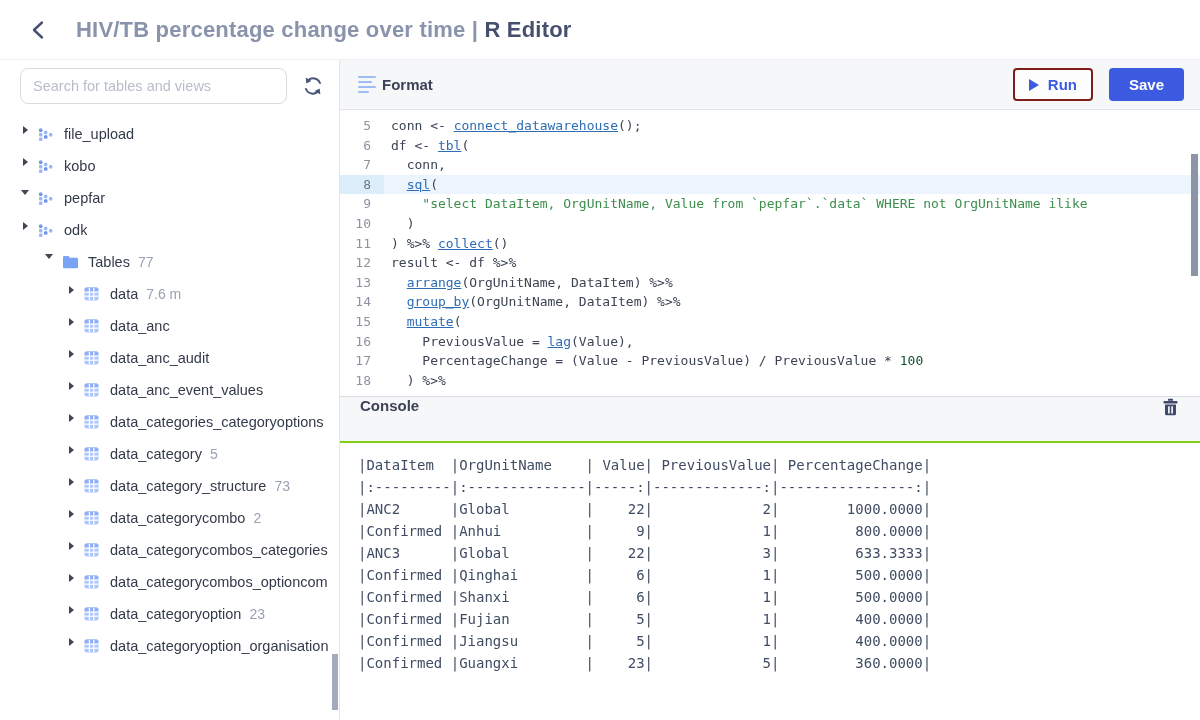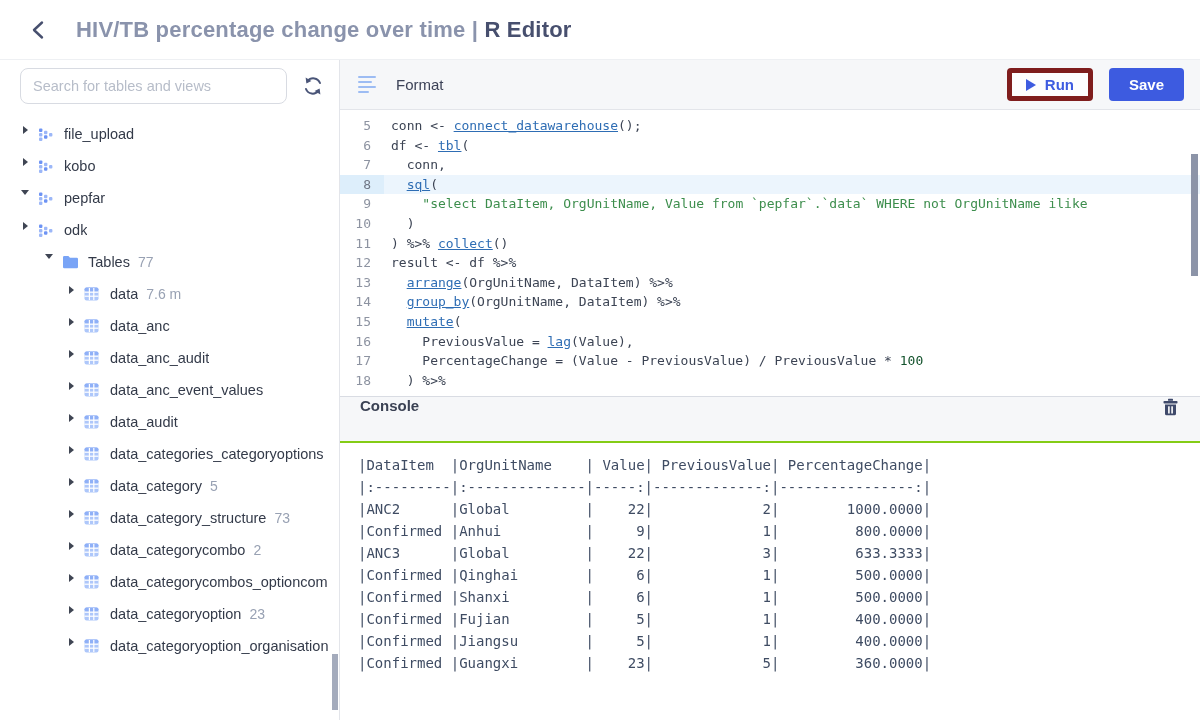--- a/index.html
+++ b/index.html
@@ -41,28 +41,28 @@
   .tree-row .cnt { color:#98a1b3; margin-left:8px; font-size:14px; }
   .lvl0 { padding-left:16px; } .lvl1 { padding-left:40px; } .lvl2 { padding-left:62px; }
   .sb-thumb { position:absolute; right:1px; bottom:10px; width:6px; height:56px;
               background:#a4abbc; border-radius:0; }
 
   
   .editor-pane { flex:1; display:flex; flex-direction:column; min-width:0; }
 
   .toolbar { height:50px; background:#f6f7f9; border-bottom:1px solid #e3e5ea;
              display:flex; align-items:center; padding:0 16px 0 18px; }
-  .format-btn { display:flex; align-items:center; gap:20px; cursor:pointer;
-                font-size:15px; color:#3c4257; }
+  .format-btn { display:flex; align-items:center; gap:6px; cursor:pointer;
+                font-size:15px; color:#3c4257;font-weight:bold; }
   .fmt-icon { display:flex; flex-direction:column; gap:2.5px; }
   .fmt-icon i { display:block; height:2.5px; background:#9dbcf3; border-radius:2px; }
   .fmt-icon i:nth-child(1){width:18px;} .fmt-icon i:nth-child(2){width:14px;}
   .fmt-icon i:nth-child(3){width:18px;} .fmt-icon i:nth-child(4){width:11px;}
   .toolbar .spacer { flex:1; }
-  .run-btn { height:33px; min-width:76px; border:5px solid #7f1d1d; border-radius:4px;
+  .run-btn { height:33px; min-width:76px; border:2px solid #7f1d1d; border-radius:4px;
              background:#fdfdfe; color:#3d5be0; font-size:15px; font-weight:bold;
              display:flex; align-items:center; justify-content:center; gap:9px;
              cursor:pointer; padding:0 14px; }
   .play-tri { width:0; height:0; border-left:10px solid #3d5be0;
               border-top:6px solid transparent; border-bottom:6px solid transparent; }
   .save-btn { height:33px; min-width:75px; margin-left:16px; border:none; border-radius:4px;
               background:#3d5be0; color:#fff; font-size:15px; font-weight:bold;
               display:flex; align-items:center; justify-content:center; cursor:pointer; padding:12px 16px; }
 
   .editor { height:286px; background:#fff; position:relative; overflow:hidden; padding-top:6px; }
@@ -263,36 +263,20 @@
           <span class="t-icon">
             <svg width="15" height="14" viewBox="0 0 15 14">
               <rect x="0.5" y="0.5" width="14" height="13" rx="2" fill="#aec7fa"></rect>
               <rect x="0.5" y="0.5" width="14" height="4" rx="2" fill="#8fb0f7"></rect>
               <rect x="0.5" y="4.6" width="14" height="1.2" fill="#ffffff"></rect>
               <rect x="0.5" y="8.6" width="14" height="1.2" fill="#ffffff"></rect>
               <rect x="4.8" y="1" width="1.2" height="12" fill="#ffffff"></rect>
               <rect x="9.2" y="1" width="1.2" height="12" fill="#ffffff"></rect>
             </svg>
           </span>
-          <span class="lbl">data_audit</span>
-        </div>
-        <div class="tree-row lvl2">
-          <span class="caret">
-            <span class="caret-right"></span>
-          </span>
-          <span class="t-icon">
-            <svg width="15" height="14" viewBox="0 0 15 14">
-              <rect x="0.5" y="0.5" width="14" height="13" rx="2" fill="#aec7fa"></rect>
-              <rect x="0.5" y="0.5" width="14" height="4" rx="2" fill="#8fb0f7"></rect>
-              <rect x="0.5" y="4.6" width="14" height="1.2" fill="#ffffff"></rect>
-              <rect x="0.5" y="8.6" width="14" height="1.2" fill="#ffffff"></rect>
-              <rect x="4.8" y="1" width="1.2" height="12" fill="#ffffff"></rect>
-              <rect x="9.2" y="1" width="1.2" height="12" fill="#ffffff"></rect>
-            </svg>
-          </span>
           <span class="lbl">data_categories_categoryoptions</span>
         </div>
         <div class="tree-row lvl2">
           <span class="caret">
             <span class="caret-right"></span>
           </span>
           <span class="t-icon">
             <svg width="15" height="14" viewBox="0 0 15 14">
               <rect x="0.5" y="0.5" width="14" height="13" rx="2" fill="#aec7fa"></rect>
               <rect x="0.5" y="0.5" width="14" height="4" rx="2" fill="#8fb0f7"></rect>
@@ -331,20 +315,36 @@
               <rect x="0.5" y="0.5" width="14" height="13" rx="2" fill="#aec7fa"></rect>
               <rect x="0.5" y="0.5" width="14" height="4" rx="2" fill="#8fb0f7"></rect>
               <rect x="0.5" y="4.6" width="14" height="1.2" fill="#ffffff"></rect>
               <rect x="0.5" y="8.6" width="14" height="1.2" fill="#ffffff"></rect>
               <rect x="4.8" y="1" width="1.2" height="12" fill="#ffffff"></rect>
               <rect x="9.2" y="1" width="1.2" height="12" fill="#ffffff"></rect>
             </svg>
           </span>
           <span class="lbl">data_categorycombo</span>
           <span class="cnt">2</span>
+        </div>
+        <div class="tree-row lvl2">
+          <span class="caret">
+            <span class="caret-right"></span>
+          </span>
+          <span class="t-icon">
+            <svg width="15" height="14" viewBox="0 0 15 14">
+              <rect x="0.5" y="0.5" width="14" height="13" rx="2" fill="#aec7fa"></rect>
+              <rect x="0.5" y="0.5" width="14" height="4" rx="2" fill="#8fb0f7"></rect>
+              <rect x="0.5" y="4.6" width="14" height="1.2" fill="#ffffff"></rect>
+              <rect x="0.5" y="8.6" width="14" height="1.2" fill="#ffffff"></rect>
+              <rect x="4.8" y="1" width="1.2" height="12" fill="#ffffff"></rect>
+              <rect x="9.2" y="1" width="1.2" height="12" fill="#ffffff"></rect>
+            </svg>
+          </span>
+          <span class="lbl">data_categorycombos_categories</span>
         </div>
         <div class="tree-row lvl2">
           <span class="caret">
             <span class="caret-right"></span>
           </span>
           <span class="t-icon">
             <svg width="15" height="14" viewBox="0 0 15 14">
               <rect x="0.5" y="0.5" width="14" height="13" rx="2" fill="#aec7fa"></rect>
               <rect x="0.5" y="0.5" width="14" height="4" rx="2" fill="#8fb0f7"></rect>
               <rect x="0.5" y="4.6" width="14" height="1.2" fill="#ffffff"></rect>

